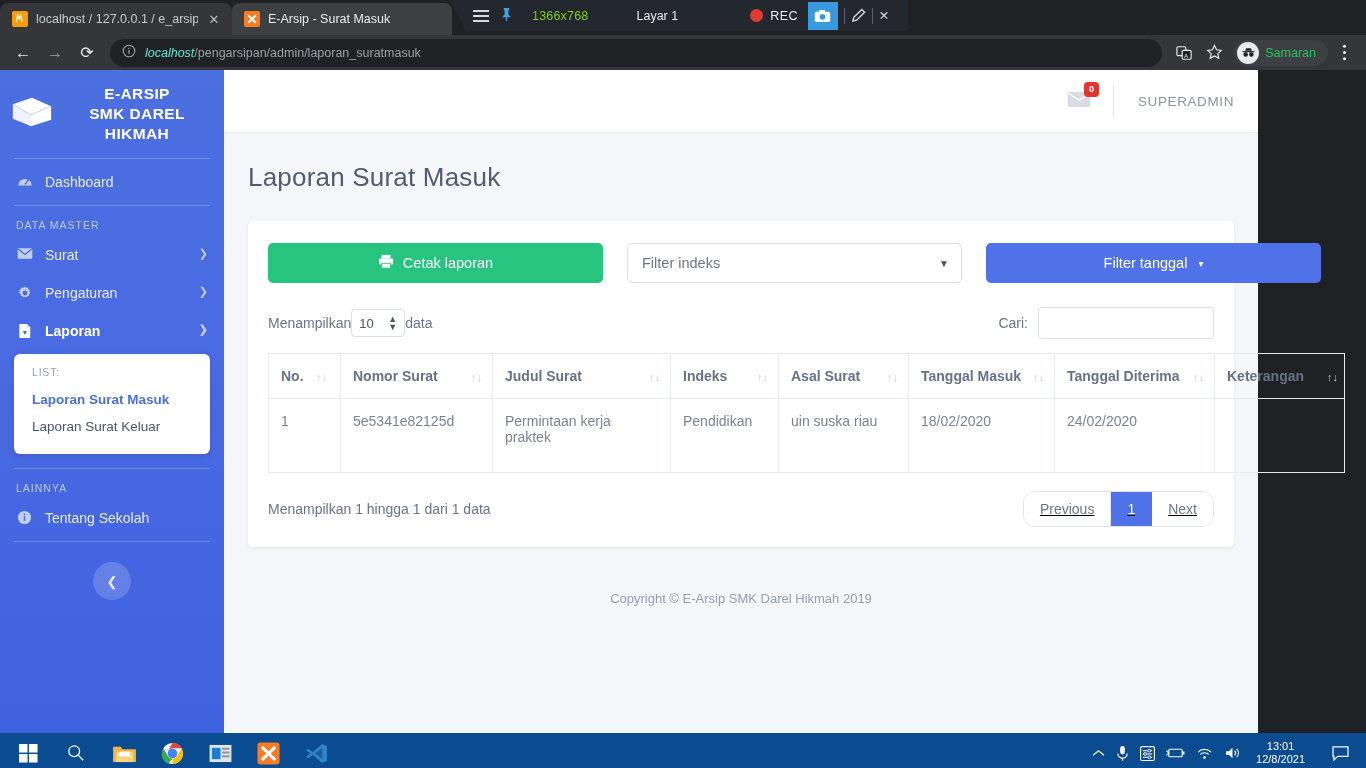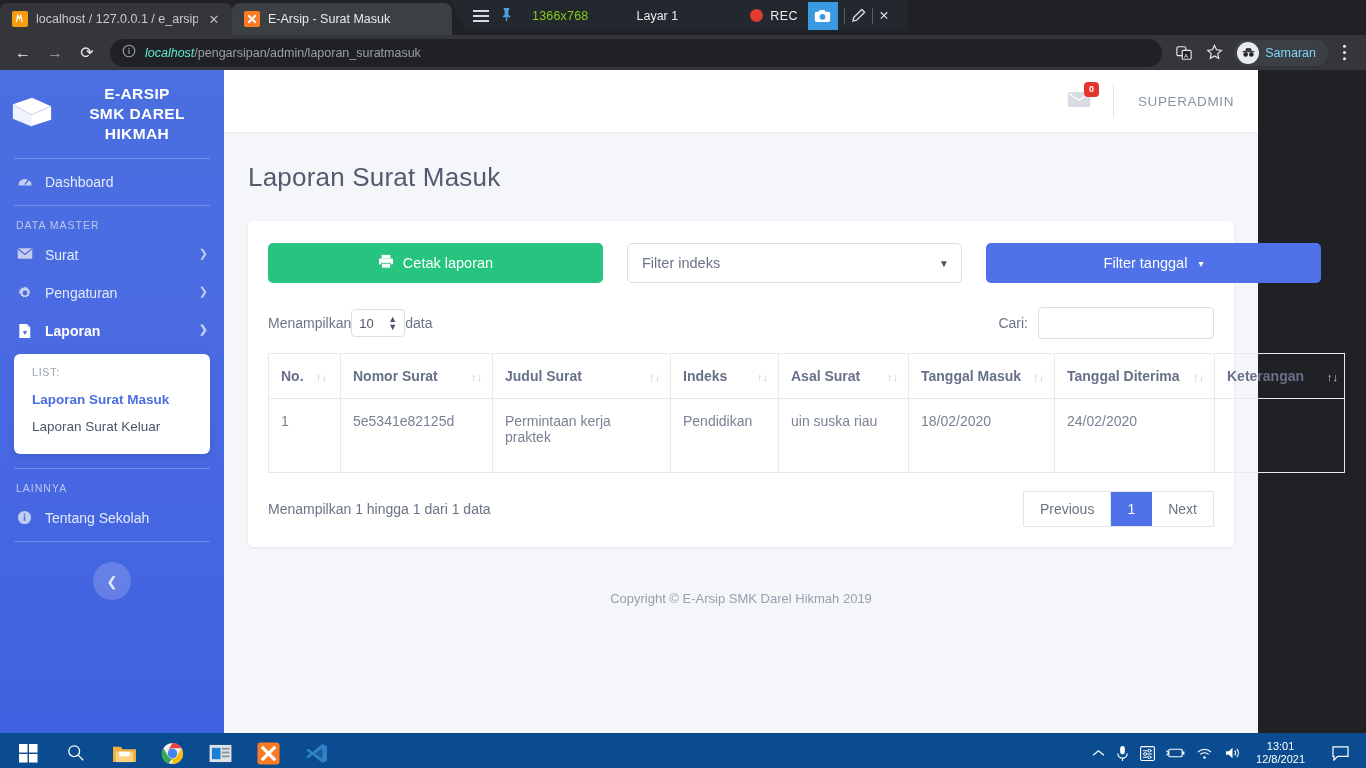--- a/index.html
+++ b/index.html
@@ -72,21 +72,21 @@
   .urlbox {
     flex: 1; height: 28px; background: #202124; border-radius: 14px;
     display: flex; align-items: center; padding: 0 12px; margin: 0 6px;
     font-size: 12.5px; color: #9aa0a6; gap: 9px;
   }
   .url-strong { color: #5eead4; font-style: italic; }
   .om-icon { width: 28px; height: 28px; display:flex; align-items:center; justify-content:center; color:#e8eaed; }
   .incognito-pill {
     height: 26px; background: #3c4043; border-radius: 13px;
     display: flex; align-items: center; gap: 6px; padding: 0 12px 0 3px;
-    color: #7dd3fc; font-size: 12.5px; margin-left: 4px;
+    color: #22c55e; font-size: 12.5px; margin-left: 4px;
   }
   .incog-circle { width:22px;height:22px;border-radius:50%;background:#e8eaed;
                   display:flex;align-items:center;justify-content:center; }
 
   
   .viewport { width: 1258px; height: 663px; display: flex; background: #f4f6f9; }
 
   
   .sidebar {
     width: 224px; flex: 0 0 224px;
@@ -180,21 +180,21 @@
     position: relative;
   }
   th .sortic { color: #c5cbd8; font-size: 11px; font-weight: normal; position:absolute; right: 10px; bottom: 15px; }
   td { border: 1px solid #e6eaf0; padding: 14px 12px; font-size: 14px; color: #7a8294; vertical-align: top; }
   .col-no { width: 72px; } .col-nomor { width: 152px; } .col-judul { width: 178px; }
   .col-indeks { width: 108px; } .col-asal { width: 130px; }
   .col-tgl1 { width: 146px; } .col-tgl2 { width: 160px; } .col-ket { width: 130px; }
 
   .tfoot { display:flex; align-items:center; justify-content:space-between; padding-top: 18px; }
   .tfoot-info { font-size: 14px; color: #6b7486; }
-  .pager { display:flex; border: 1px solid #dfe3ea; border-radius: 1px; overflow:hidden; }
+  .pager { display:flex; border: 1px solid #dfe3ea; border-radius: 12px; overflow:hidden;text-decoration:underline; }
   .pg { padding: 9px 16px; font-size: 14px; color: #6b7486; background:#fff; border-right:1px solid #dfe3ea;}
   .pg:last-child { border-right: none; }
   .pg.cur { background: #5072e8; color:#fff; border-color:#5072e8; }
 
   .copyright { text-align:center; font-size: 13px; color: #98a0b0; padding: 44px 0 0; }
 
   
   .taskbar {
     height: 40px; background: #0b4b8f; display: flex; align-items: center;
     padding-left: 4px; color: #fff;

